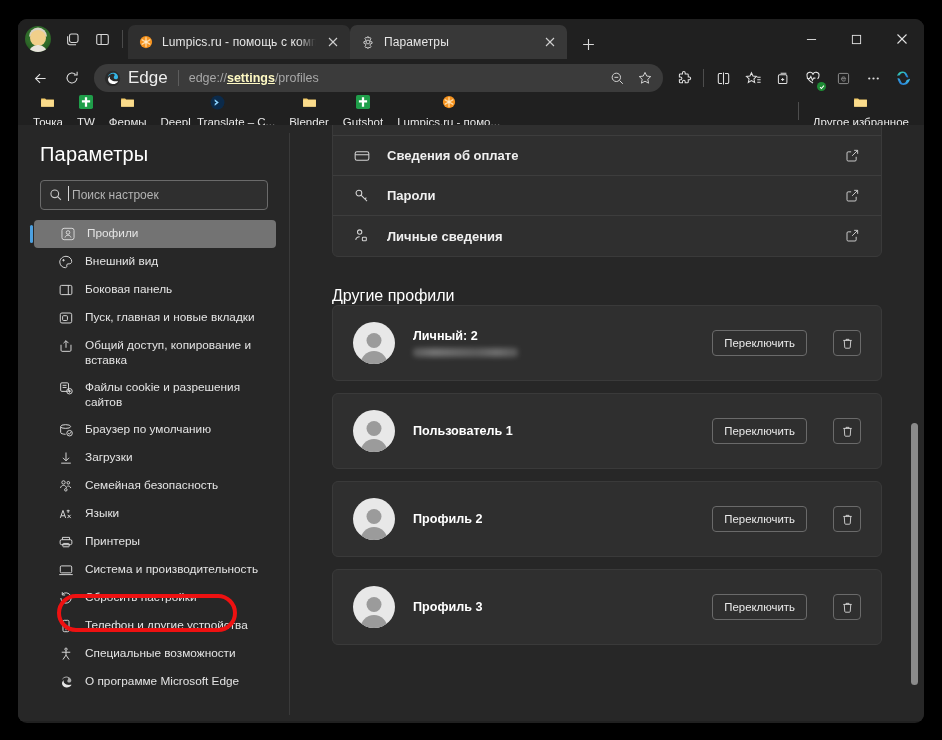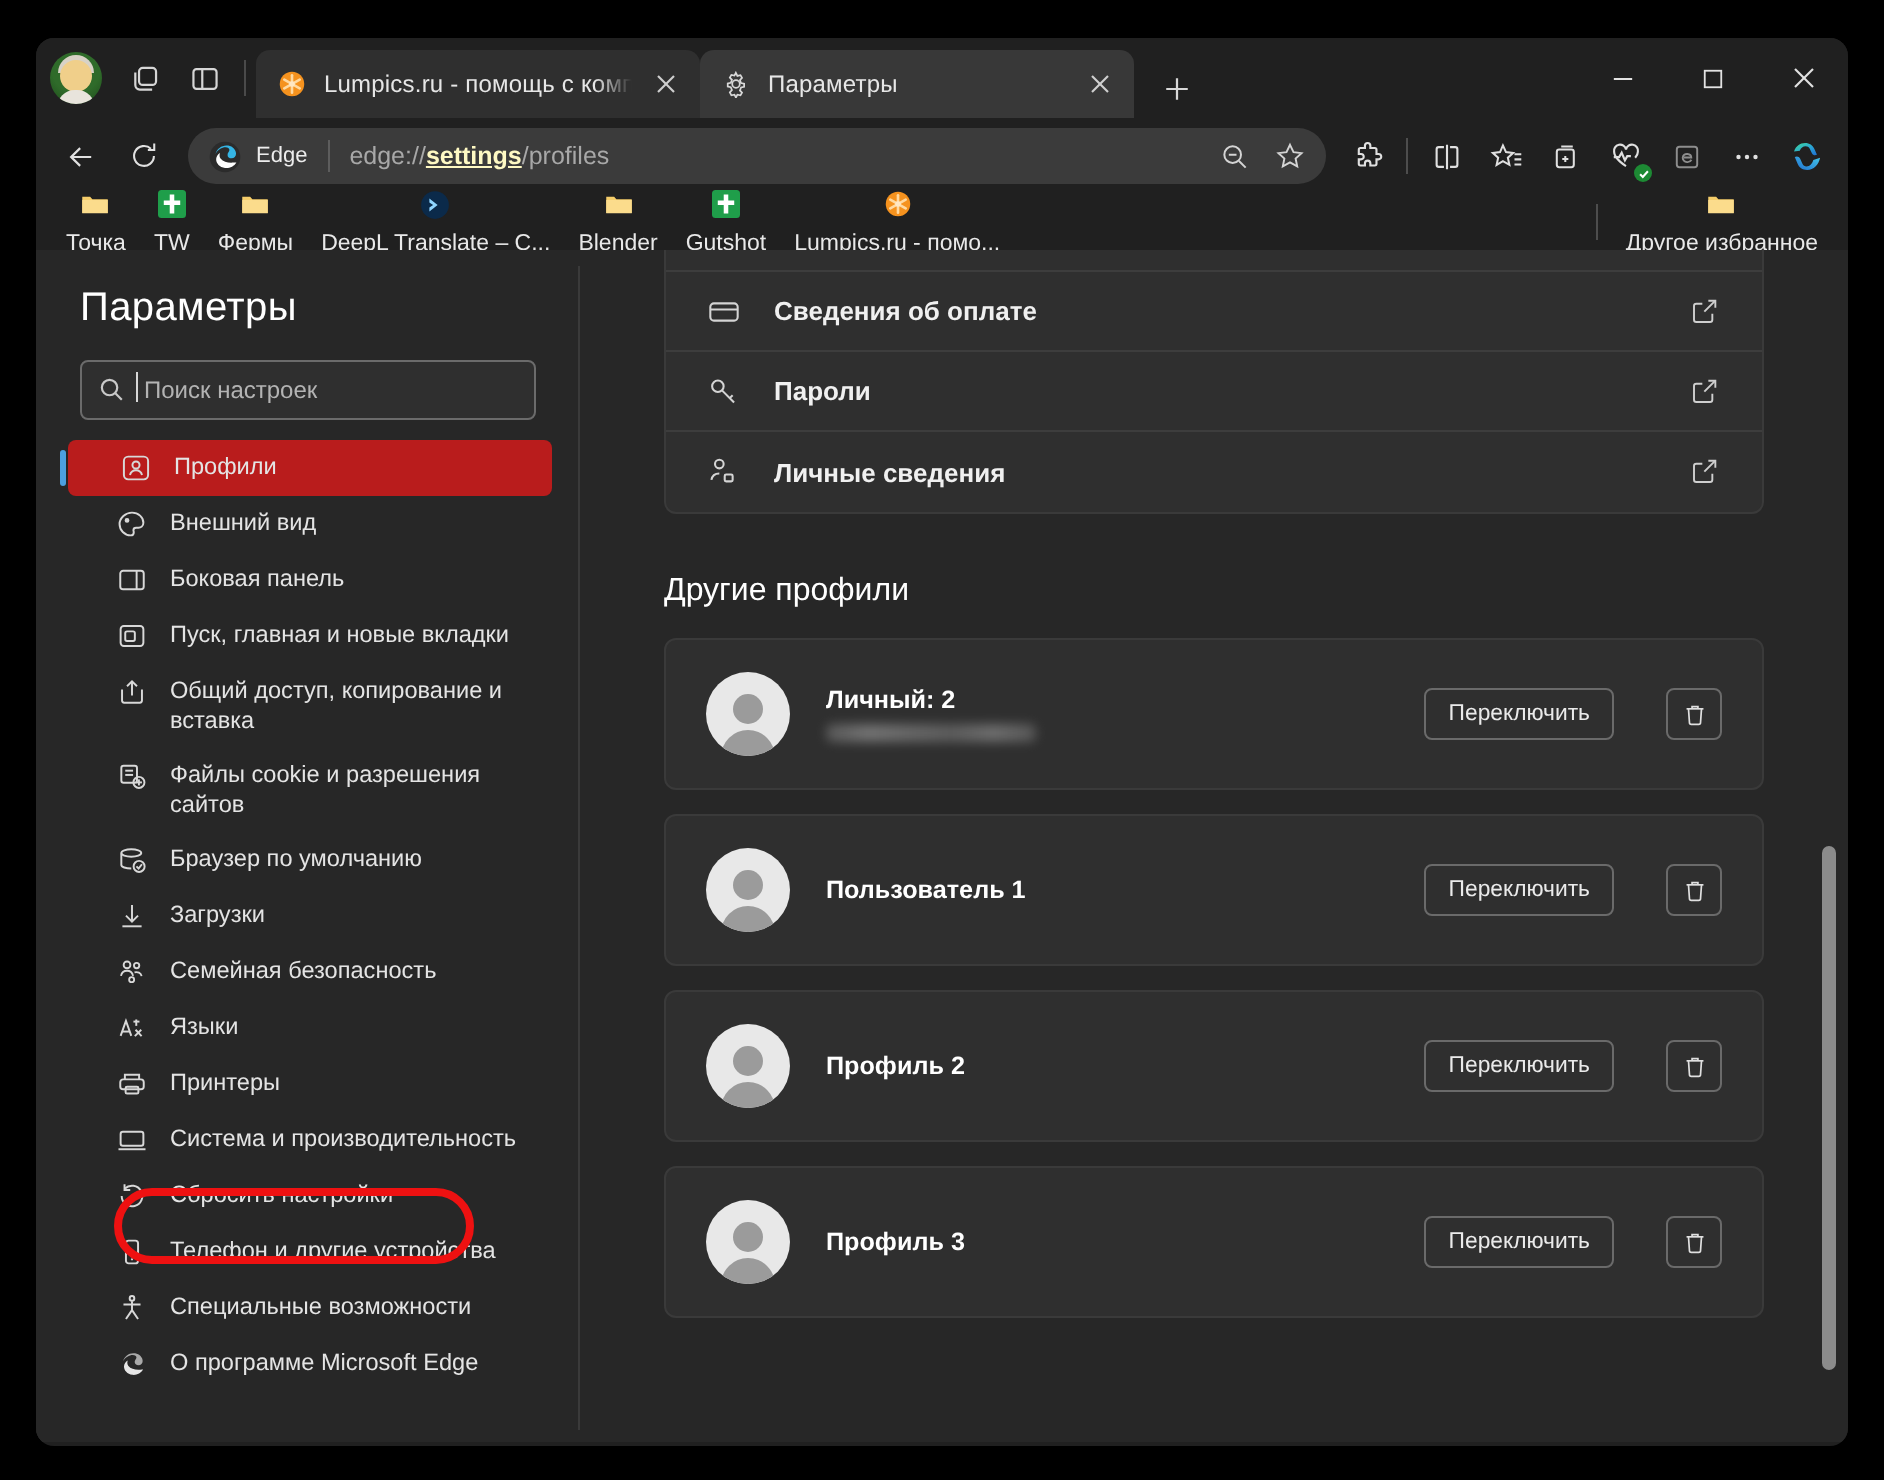--- a/index.html
+++ b/index.html
@@ -81,21 +81,21 @@
   .toolbar {
     height: 38px; display: flex; align-items: center;
     background: #202020; padding: 0 6px;
   }
   .nav-btn { width: 32px; height: 30px; display:flex;align-items:center;justify-content:center; color:#e0e0e0; border-radius:4px; flex:0 0 auto;}
   .omnibox {
     flex: 1 1 auto; height: 28px; background: #3b3b3b; border-radius: 14px;
     display: flex; align-items: center; padding: 0 4px 0 10px; margin: 0 6px; min-width: 0;
   }
   .edge-mark { width: 17px; height: 17px; flex:0 0 auto; }
-  .omni-brand { font-size: 11px; color: #ededed; margin-left: 7px; flex:0 0 auto;}
+  .omni-brand { font-size: 17px; color: #ededed; margin-left: 7px; flex:0 0 auto;}
   .omni-div { width:1px; height:16px; background:#5d5d5d; margin: 0 10px; flex:0 0 auto;}
   .omni-url { font-size: 12.5px; color: #a8a8a8; flex: 1 1 auto; white-space: nowrap; overflow:hidden; }
   .omni-url b { color: #fef9c3; font-weight: 600; text-decoration: underline; }
   .omni-ico { width: 28px; height: 24px; display:flex;align-items:center;justify-content:center;color:#d4d4d4;flex:0 0 auto;}
   .tb-right { display: flex; align-items: center; flex: 0 0 auto; }
   .tbr { width: 30px; height: 30px; display:flex;align-items:center;justify-content:center;color:#e0e0e0;border-radius:4px; position:relative;}
   .tb-vsep { width:1px; height:18px; background:#4d4d4d; margin: 0 4px; }
 
   
   .bookmarks {
@@ -131,21 +131,21 @@
     content: ""; position: absolute; left: -4px; top: -2px; width: 1px; height: 15px; background: #d7d7d7;
   }
   .navlist { margin-top: 10px; }
   .navitem {
     display: flex; align-items: flex-start; gap: 11px;
     padding: 6px 16px 6px 26px; margin: 0 14px 0 14px; border-radius: 4px;
     font-size: 11.8px; color: #e4e4e4; line-height: 15px; position: relative;
     min-height: 27px;
   }
   .navitem .nico { width: 16px; height: 16px; flex: 0 0 auto; margin-top: 0px; color:#d8d8d8; }
-  .navitem.selected { background: #b91c1c; margin-left: 16px; }
+  .navitem.selected { background: #737373; margin-left: 16px; }
   .navitem.selected::before {
     content:""; position:absolute; left: -4px; top: 5px; bottom: 5px; width: 3px;
     background: #4ca0e0; border-radius: 2px;
   }
   .navitem .lbl { padding-top: 0px; }
 
   .content {
     flex: 1 1 auto; position: relative; overflow: hidden; padding: 0;
   }
   .content-inner { padding: 0 42px 0 42px; }
@@ -163,21 +163,21 @@
   .listrow {
     height: 40px; display: flex; align-items: center; padding: 0 20px; gap: 16px;
     border-bottom: 1px solid #3d3d3d; font-size: 13px; color: #f0f0f0; font-weight: 600;
   }
   .listrow:last-child { border-bottom: none; }
   .listrow .rico { width: 18px; height: 18px; flex: 0 0 auto; color:#d4d4d4; }
   .listrow .rlbl { flex: 1 1 auto; }
   .listrow .ext { width: 16px; height: 16px; flex:0 0 auto; color:#cfcfcf; }
 
   .section-heading {
-    font-size: 16px; color: #ffffff; margin: 30px 0 14px 0; font-weight: 400;
+    font-size: 16px; color: #ffffff; margin: 30px 0 0 0; font-weight: 400;
   }
   .profile-card {
     background: #2f2f2f; border: 1px solid #3a3a3a; border-radius: 6px;
     height: 76px; display: flex; align-items: center; padding: 0 20px; gap: 18px;
     margin-bottom: 12px;
   }
   .pavatar {
     width: 42px; height: 42px; border-radius: 50%; background: #e8e8e8;
     flex: 0 0 auto; position: relative; overflow: hidden;
   }

